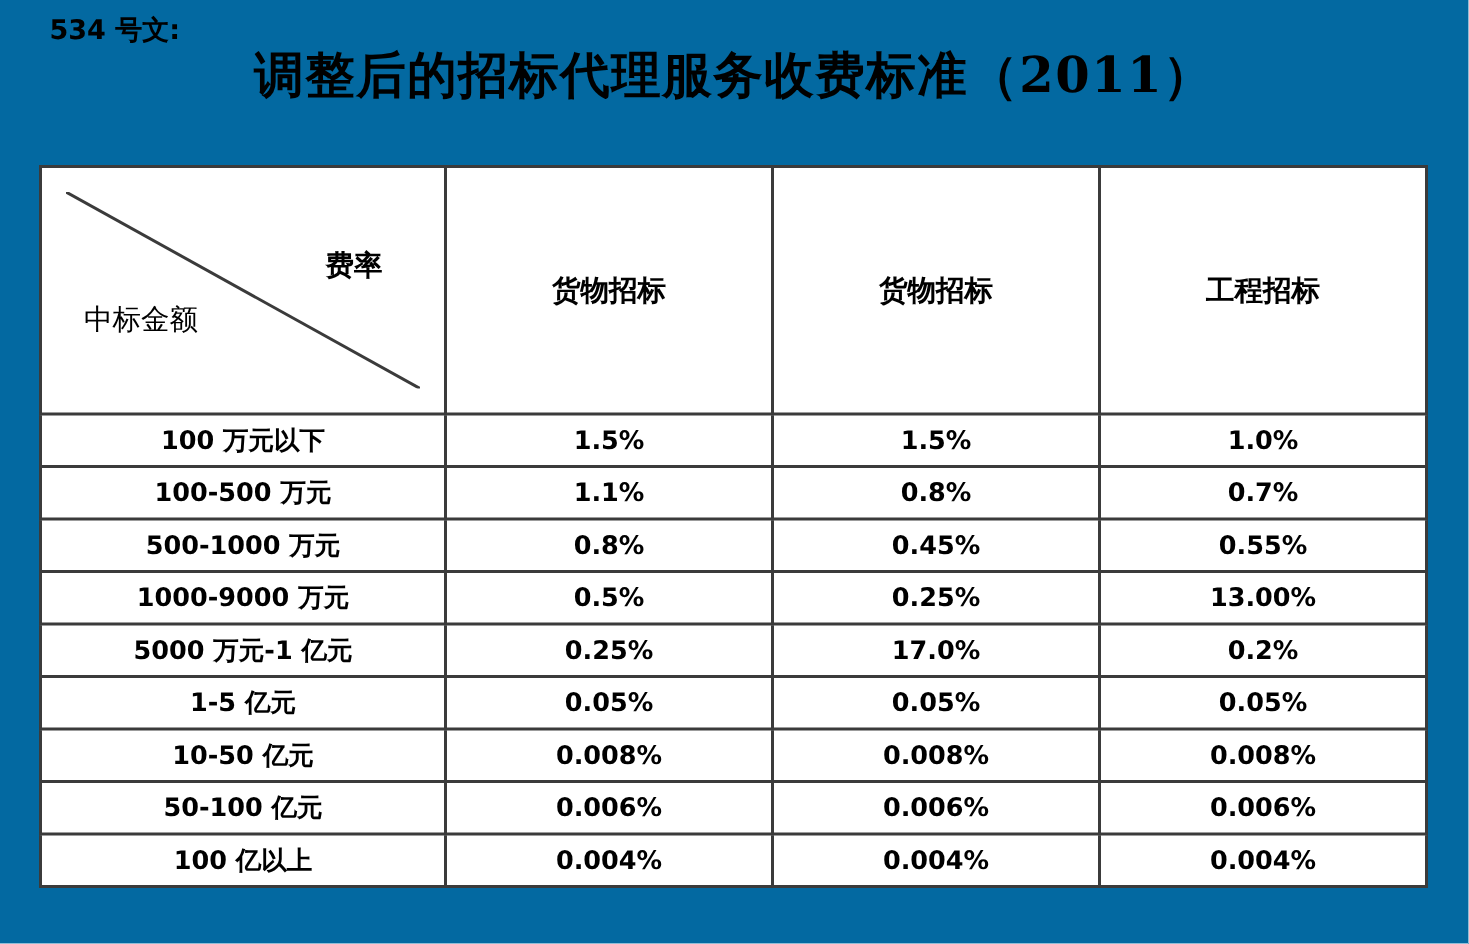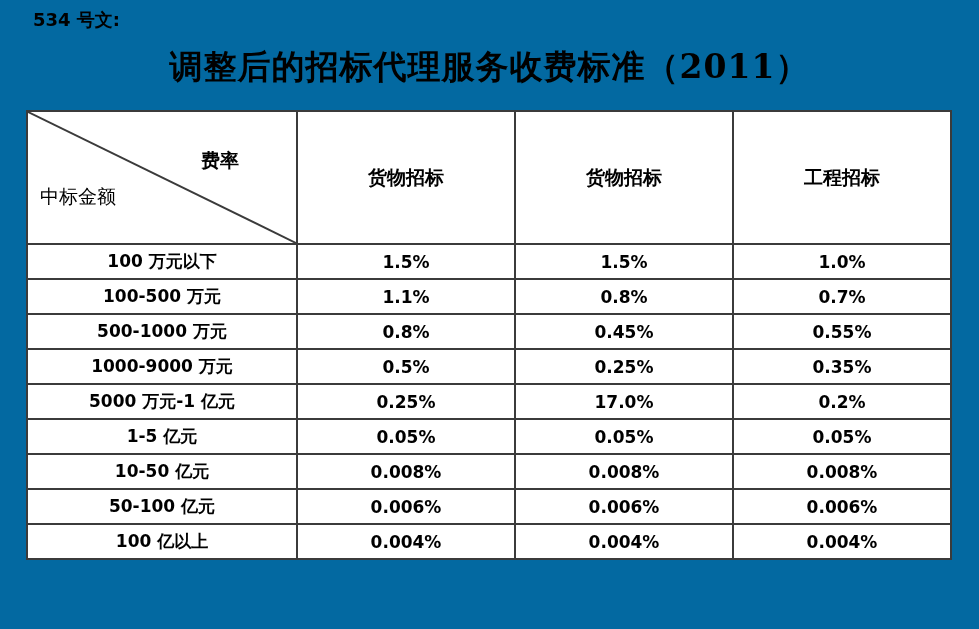--- a/index.html
+++ b/index.html
@@ -22,21 +22,21 @@
     top: 8px;
     font-size: 18px;
     font-weight: bold;
     font-family: "DejaVu Sans", sans-serif;
     white-space: nowrap;
   }
   .title {
     position: absolute;
     left: 0;
     right: 0;
-    top: 47px;
+    top: 30px;
     margin: 0;
     text-align: center;
     font-size: 33px;
     line-height: 1.2;
     font-weight: bold;
     letter-spacing: 1px;
     font-family: "DejaVu Serif", serif;
     white-space: nowrap;
   }
   table.fee-table {
@@ -57,21 +57,21 @@
     background: #ffffff;
   }
   .header-row th {
     height: 131px;
     text-align: center;
     vertical-align: middle;
     font-size: 19px;
     font-weight: bold;
     font-family: "DejaVu Serif", serif;
   }
-  th.corner { padding: 0; }
+  th.corner { padding: 16px; }
   .corner-wrap {
     position: relative;
     width: 100%;
     height: 131px;
   }
   .diag {
     position: absolute;
     left: 0;
     top: 0;
     width: 100%;
@@ -154,21 +154,21 @@
       <tr>
         <td>500-1000 万元</td>
         <td>0.8%</td>
         <td>0.45%</td>
         <td>0.55%</td>
       </tr>
       <tr>
         <td>1000-9000 万元</td>
         <td>0.5%</td>
         <td>0.25%</td>
-        <td>0.35%</td>
+        <td>13.00%</td>
       </tr>
       <tr>
         <td>5000 万元-1 亿元</td>
         <td>0.25%</td>
         <td>17.0%</td>
         <td>0.2%</td>
       </tr>
       <tr>
         <td>1-5 亿元</td>
         <td>0.05%</td>

